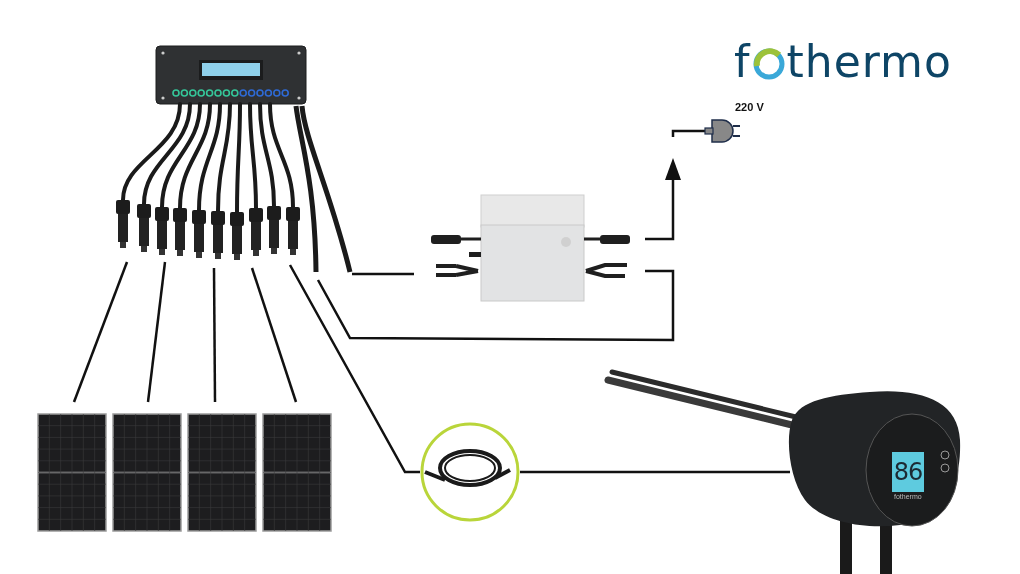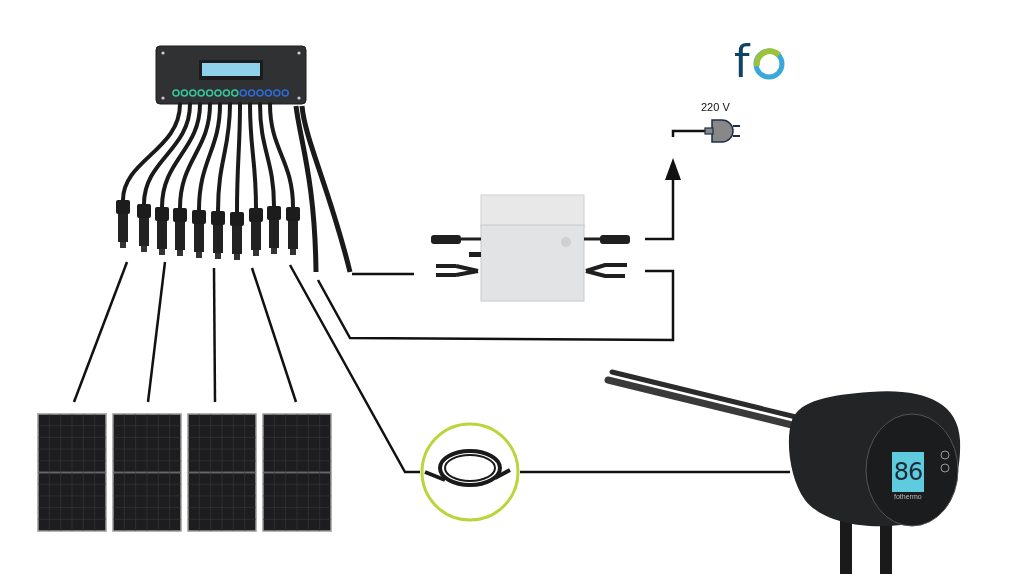--- a/index.html
+++ b/index.html
@@ -4,21 +4,21 @@
 <style>
   html, body { margin: 0; padding: 0; background: #ffffff; }
   body { width: 1020px; height: 574px; position: relative; overflow: hidden; font-family: "Liberation Sans", sans-serif; }
   svg { position: absolute; left: 0; top: 0; }
   .logo {
     position: absolute; left: 734px; top: 36px;
     font-family: "DejaVu Sans", sans-serif; font-size: 44px; letter-spacing: 1px;
     color: #0e4566; line-height: 52px; display: flex; align-items: center;
   }
   .logo .ring { display: inline-block; width: 34px; height: 34px; margin: 0 1px; position: relative; top: 2px; }
-  .volt { position: absolute; left: 701px; top: 101px; font-size: 11px; font-weight: normal; color: #111; }
+  .volt { position: absolute; left: 735px; top: 101px; font-size: 11px; font-weight: bold; color: #111; }
   .disp-val {
     position: absolute; left: 893px; top: 455px; width: 30px; height: 34px;
     font-family: "DejaVu Sans", sans-serif; font-size: 24px; color: #1c2a33;
     text-align: center; line-height: 34px; letter-spacing: -1px;
   }
   .disp-brand { position: absolute; left: 894px; top: 493px; font-size: 7px; color: #bbb; }
 </style>
 </head>
 <body>
 
@@ -248,17 +248,18 @@
 </svg>
 
 <div class="logo">
   <span>f</span>
   <span class="ring">
     <svg width="34" height="34" viewBox="0 0 34 34">
         <circle cx="17" cy="17" r="13" fill="none" stroke="#3aa8d8" stroke-width="5"></circle>
         <path d="M5,19 A13,13 0 0 1 27,8" fill="none" stroke="#9cc23a" stroke-width="6"></path>
       </svg>
   </span>
+  <span>thermo</span>
 </div>
 
 <div class="volt">220 V</div>
 <div class="disp-val">86</div>
 <div class="disp-brand">fothermo</div>
 
 </body></html>

